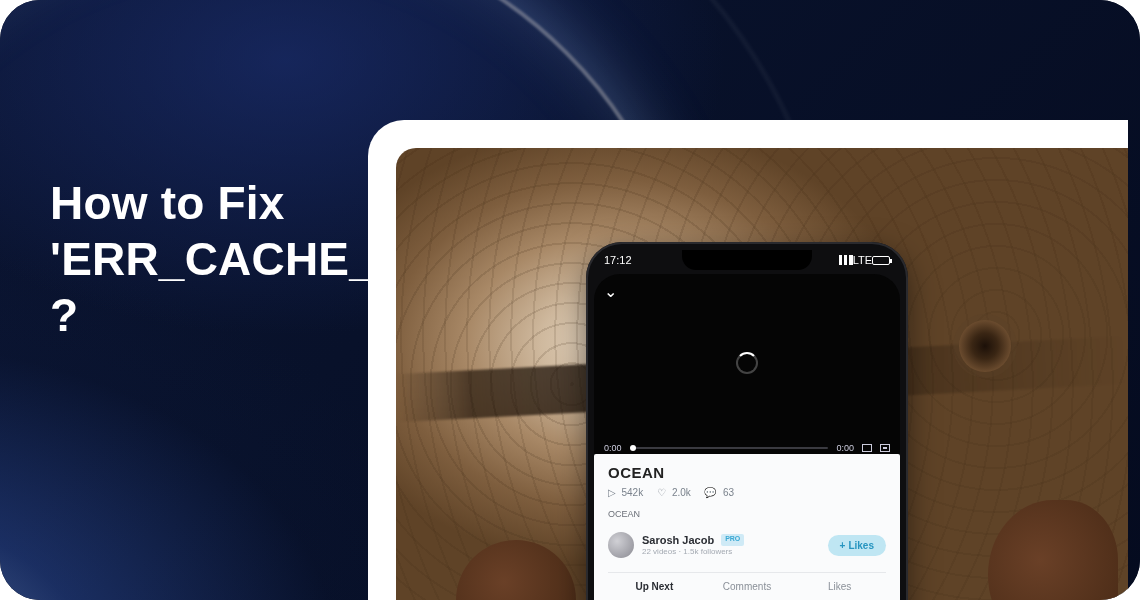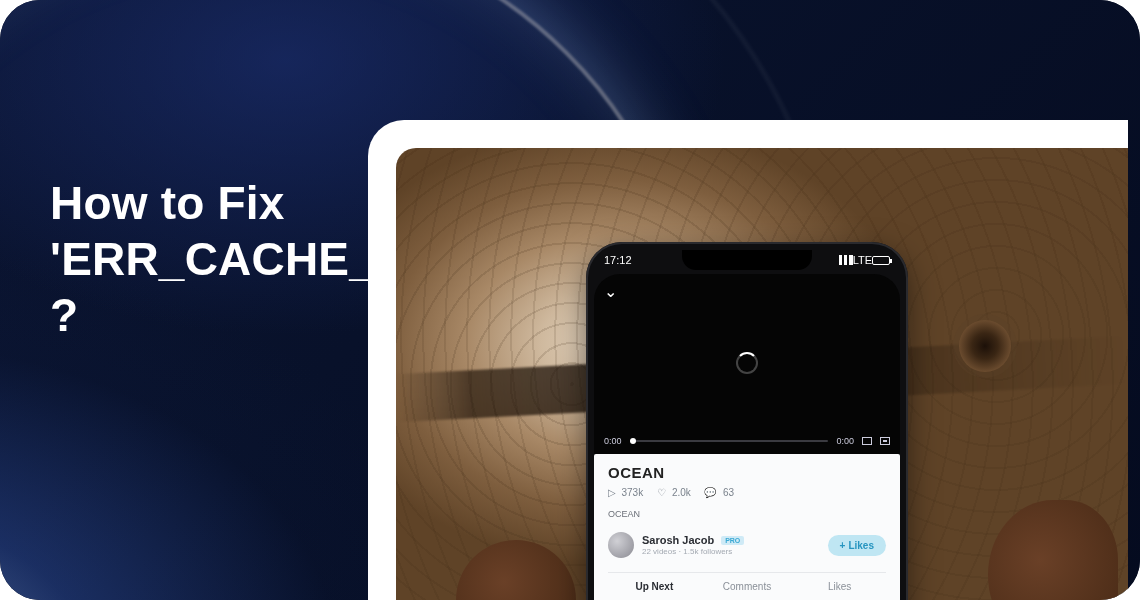--- a/index.html
+++ b/index.html
@@ -46,38 +46,38 @@
 .notch { position:absolute; top:8px; left:50%; transform:translateX(-50%); width:130px; height:20px; background:#000; border-radius:0 0 14px 14px; }
 .statusbar { position:absolute; top:10px; left:18px; right:18px; height:16px; color:#fff; font-size:11px; display:flex; justify-content:space-between; align-items:center; }
 .statusbar .right { display:flex; align-items:center; }
 .signal { width:14px; height:10px; background: linear-gradient(to right, #fff 0 3px, transparent 3px 5px, #fff 5px 8px, transparent 8px 10px, #fff 10px 14px); }
 .battery { width:18px; height:9px; border:1px solid #fff; border-radius:2px; position:relative;}
 .battery::after{content:"";position:absolute;right:-3px;top:2px;width:2px;height:4px;background:#fff;}
 
 .video-area { position:absolute; top:32px; left:8px; right:8px; height:180px; background:#050505; border-radius:26px 26px 0 0; overflow:hidden;}
 .back-chevron { position:absolute; top:8px; left:10px; color:#fff; font-size:16px;}
 .spinner { position:absolute; top:78px; left:50%; width:22px; height:22px; margin-left:-11px; border:2px solid rgba(255,255,255,0.25); border-top-color:#fff; border-radius:50%;}
-.progress-row { position:absolute; bottom:8px; left:10px; right:10px; display:flex; align-items:center; gap:8px; color:#ccd; font-size:9px;}
+.progress-row { position:absolute; bottom:1px; left:10px; right:10px; display:flex; align-items:center; gap:8px; color:#ccd; font-size:9px;}
 .progress-bar { flex:1; height:2px; background:#3a3a40; border-radius:2px; position:relative;}
 .progress-bar::before{content:"";position:absolute;left:0;top:-2px;width:6px;height:6px;background:#fff;border-radius:50%;}
 .rect-icon{width:10px;height:8px;border:1px solid #ccd;}
 .full-icon{width:10px;height:8px;border:1px solid #ccd;position:relative;}
 .full-icon::after{content:"";position:absolute;inset:2px;border:1px solid #ccd;}
 
 .info-panel { position:absolute; top:212px; left:8px; right:8px; bottom:0; background:#fafbfc; border-radius:2px 2px 0 0; padding:10px 14px 0; color:#1a1a1a; }
 .video-title { font-size:15px; font-weight:700; letter-spacing:0.5px; color:#222; }
 .stats-row { display:flex; gap:14px; margin-top:6px; color:#7a828c; font-size:10px; align-items:center;}
 .stats-row span{display:flex;gap:3px;align-items:center;}
 .meta-block { margin-top:10px; font-size:9px; color:#93989f; line-height:1.35;}
 .meta-block .name{color:#6b7078;}
 .meta-link{color:#3ba9d4;}
 .channel-row { margin-top:12px; display:flex; align-items:center; gap:8px;}
 .avatar{width:26px;height:26px;border-radius:50%;background:radial-gradient(circle at 35% 35%, #d0d0d5, #8a8a92);} 
 .channel-info{flex:1;}
-.channel-name{font-size:11px;font-weight:600;color:#2a2d33;display:flex;gap:7px;align-items:center;}
+.channel-name{font-size:11px;font-weight:600;color:#2a2d33;display:flex;gap:7px;}
 .pro-badge{background:#cfeaf6;color:#3ba9d4;font-size:7px;padding:1px 4px;border-radius:2px;font-weight:700;}
 .channel-sub{font-size:8px;color:#a4aab2;margin-top:1px;}
 .follow-btn{background:#bfe6f3;color:#2795c0;font-size:10px;font-weight:600;border:none;padding:5px 12px;border-radius:14px;display:flex;gap:3px;align-items:center;}
 .tabs-row{margin-top:14px;display:flex;border-top:1px solid #e6e8eb;border-bottom:1px solid #e6e8eb;}
 .tab{flex:1;text-align:center;font-size:10px;padding:8px 0;color:#8a9098;}
 .tab.active{color:#2a2d33;font-weight:600;}
 </style>
 </head>
 <body>
 
@@ -115,21 +115,21 @@
             <div class="progress-bar"></div>
             <span>0:00</span>
             <span class="rect-icon"></span>
             <span class="full-icon"></span>
           </div>
         </div>
 
         <div class="info-panel">
           <div class="video-title">OCEAN</div>
           <div class="stats-row">
-            <span>▷&nbsp;<span>373k</span></span>
+            <span>▷&nbsp;<span>542k</span></span>
             <span>♡&nbsp;<span>2.0k</span></span>
             <span>💬&nbsp;<span>63</span></span>
           </div>
           <div class="meta-block">
             <div class="name">OCEAN</div>
           </div>
 
           <div class="channel-row">
             <div class="avatar"></div>
             <div class="channel-info">

